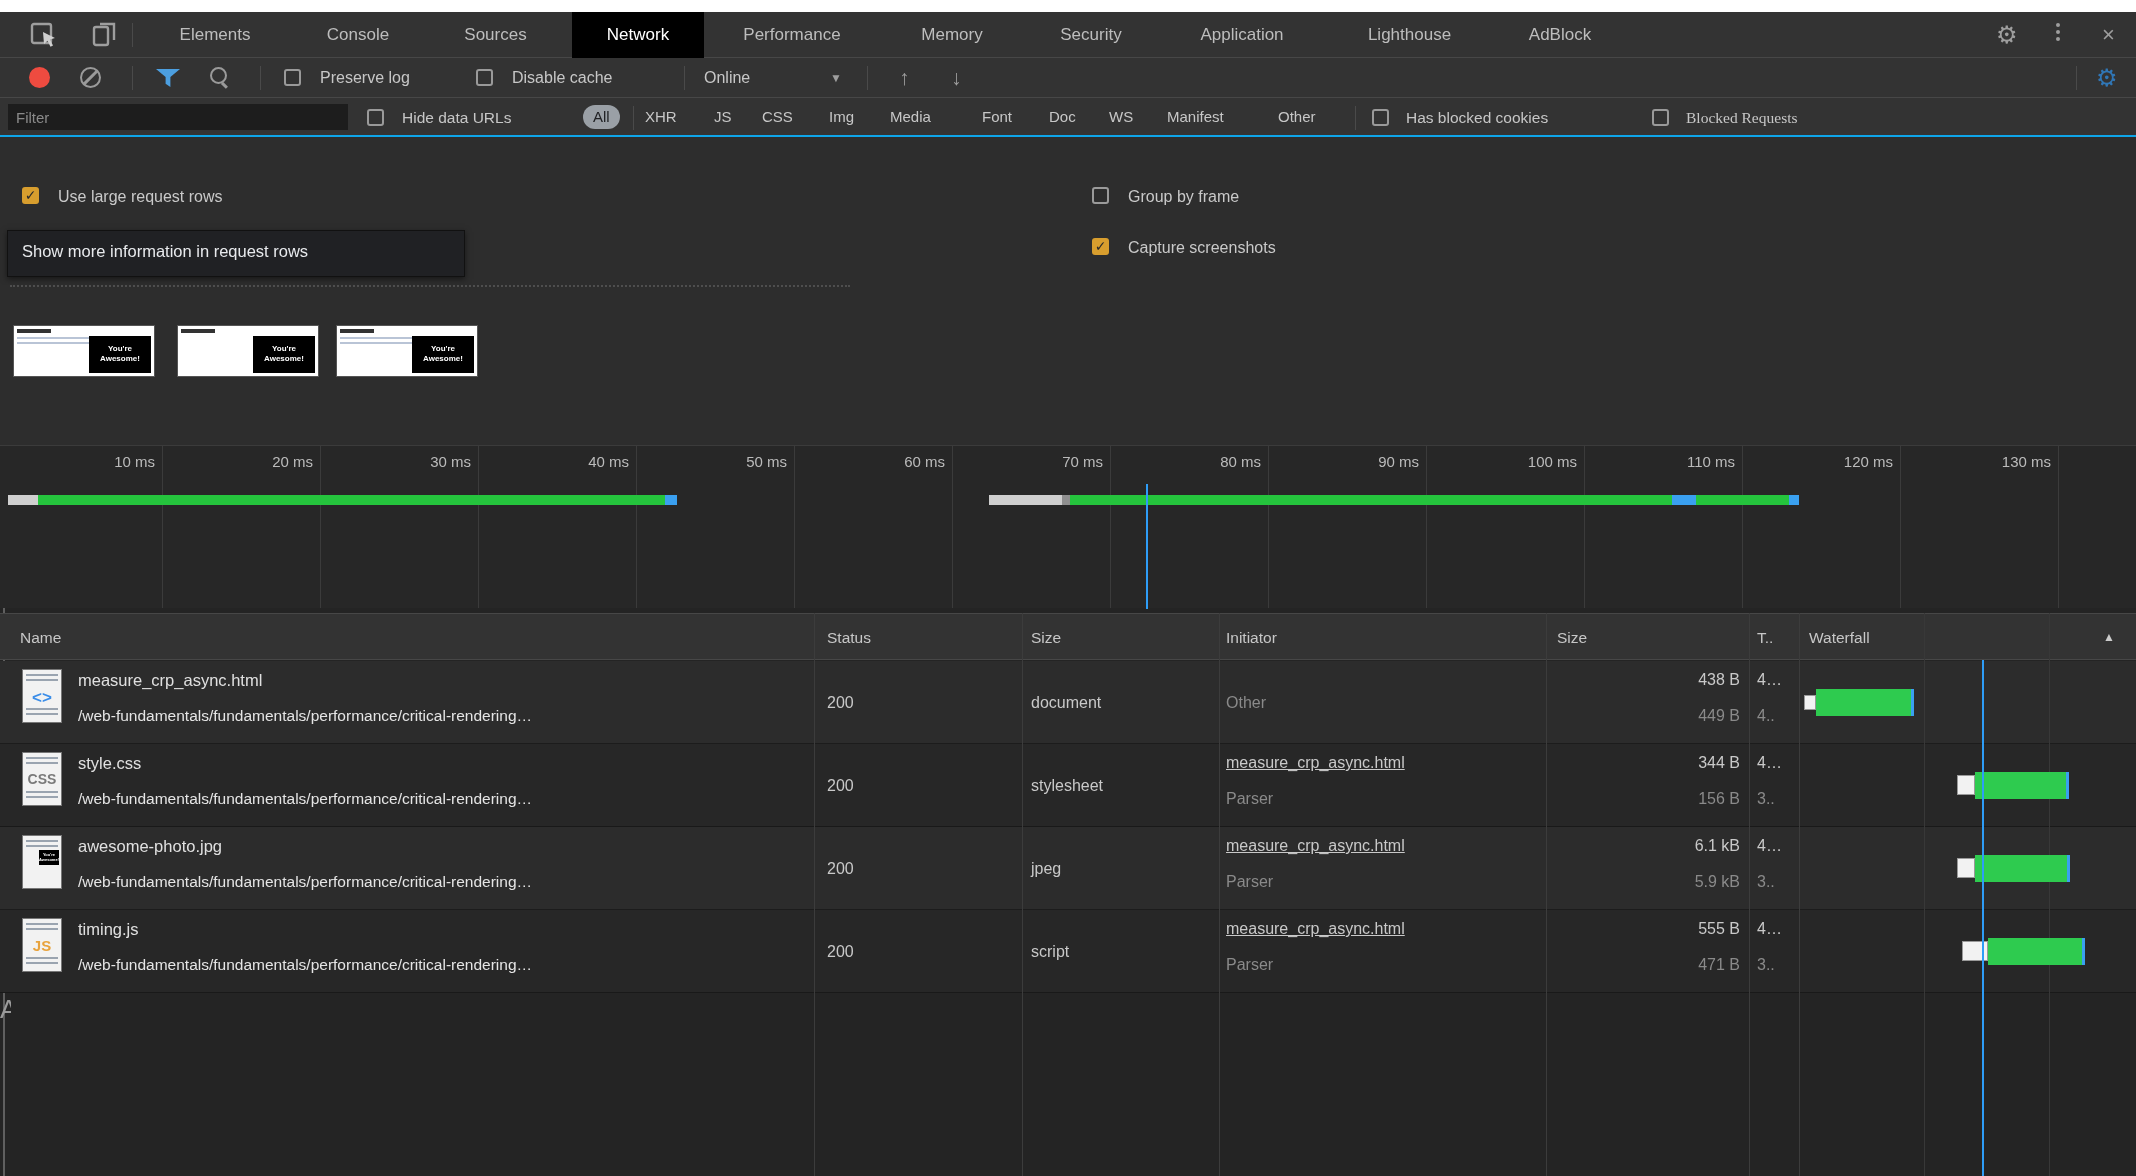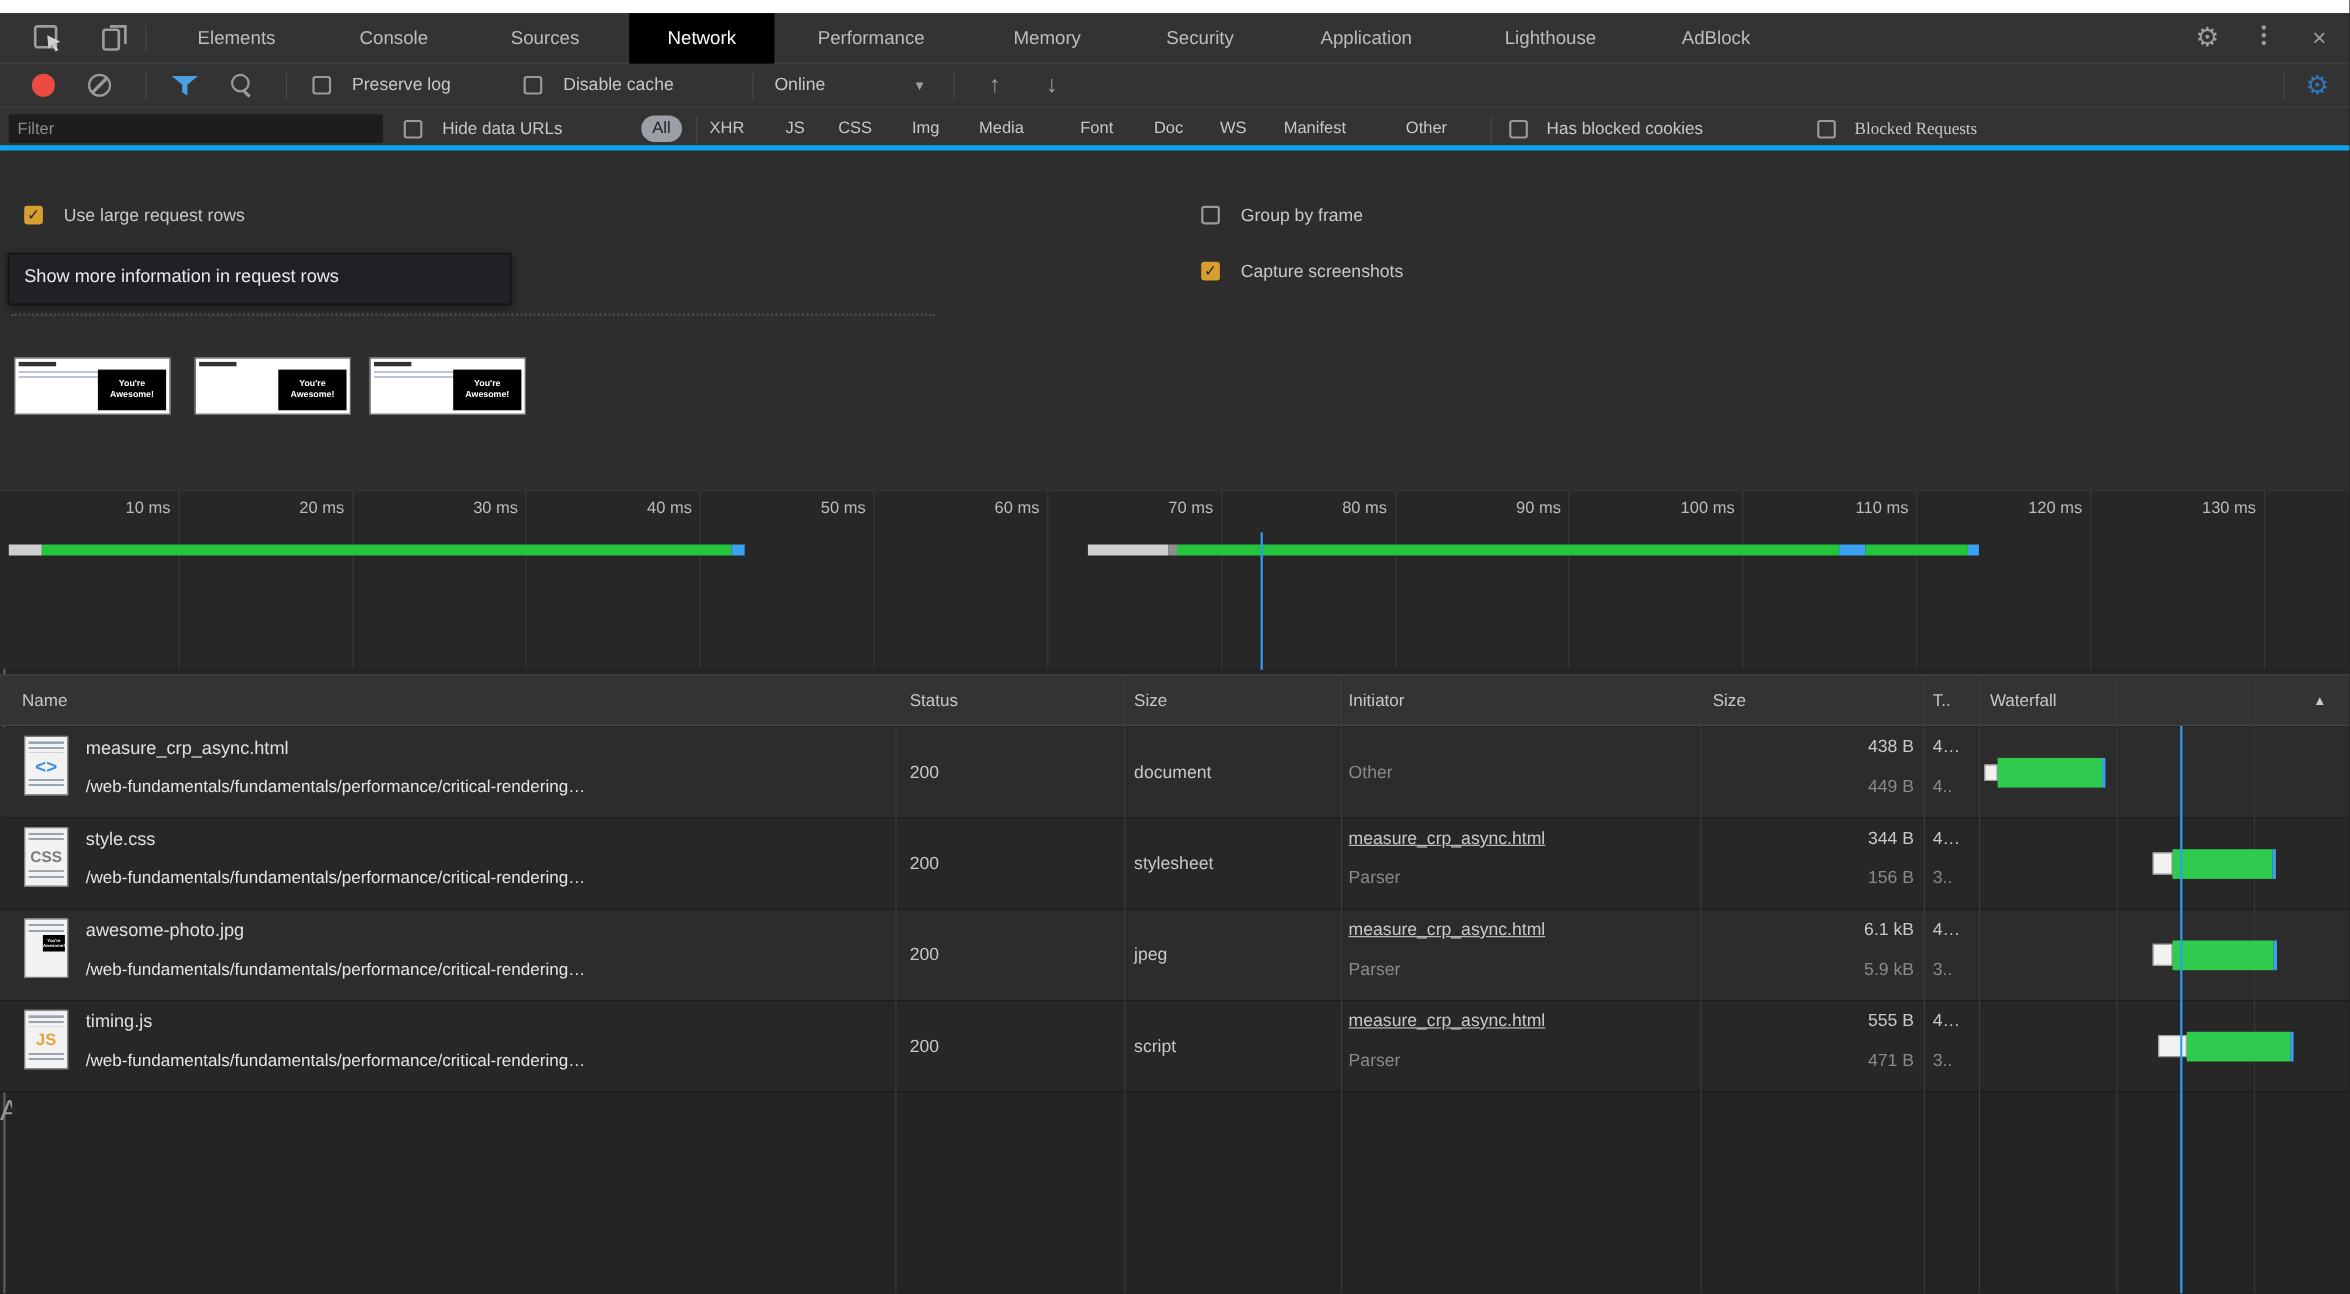--- a/index.html
+++ b/index.html
@@ -25,21 +25,21 @@
   .search-icon{position:absolute;left:210px;top:9px;width:13px;height:13px;border:2.5px solid #9a9a9a;border-radius:50%;}
   .search-icon::after{content:"";position:absolute;left:11px;top:13px;width:2.5px;height:7px;background:#9a9a9a;transform:rotate(-45deg);}
   .tb-label{position:absolute;top:0;height:40px;line-height:40px;font-size:16px;color:#c7c7c7;}
   .caret{font-size:12px;color:#9e9e9e;}
   .arrow{position:absolute;top:0;height:40px;line-height:40px;font-size:21px;font-weight:bold;color:#9e9e9e;}
   .gear{font-size:24px;line-height:40px;}
   
   .cb{position:absolute;width:17px;height:17px;border:2px solid #9a9a9a;border-radius:3px;box-sizing:border-box;background:transparent;}
   .cb.checked{border:none;background:#d89e2e;color:#2b2b2b;font-size:14px;font-weight:bold;line-height:17px;text-align:center;}
   
-  .filterbar{left:0;top:98px;width:2136px;height:39px;background:#333;border-bottom:5px solid #0ea5e9;box-sizing:border-box;padding-left:28px;}
+  .filterbar{left:0;top:98px;width:2136px;height:39px;background:#333;border-bottom:2px solid #0ea5e9;box-sizing:border-box;padding-left:28px;}
   .filter-input{position:absolute;left:8px;top:6px;width:340px;height:26px;background:#1d1d1d;border:none;color:#ccc;
     font-size:15px;padding:0 8px;box-sizing:border-box;font-family:inherit;outline:none;}
   .filter-input::placeholder{color:#8a8a8a;}
   .fb-label{position:absolute;top:0;height:39px;line-height:39px;font-size:15.5px;color:#c7c7c7;}
   .pill{position:absolute;top:7px;height:24px;line-height:24px;padding:0 10px;border-radius:12px;font-size:15px;color:#c7c7c7;}
   .pill.active{background:#9aa0a6;color:#202124;}
   
   .optband{left:0;top:137px;width:2136px;height:148px;background:#2d2d2d;}
   .opt-label{position:absolute;font-size:16px;color:#c9c9c9;line-height:22px;}
   .tooltip{position:absolute;left:7px;top:230px;width:458px;height:47px;background:#202124;border:1px solid #111;

